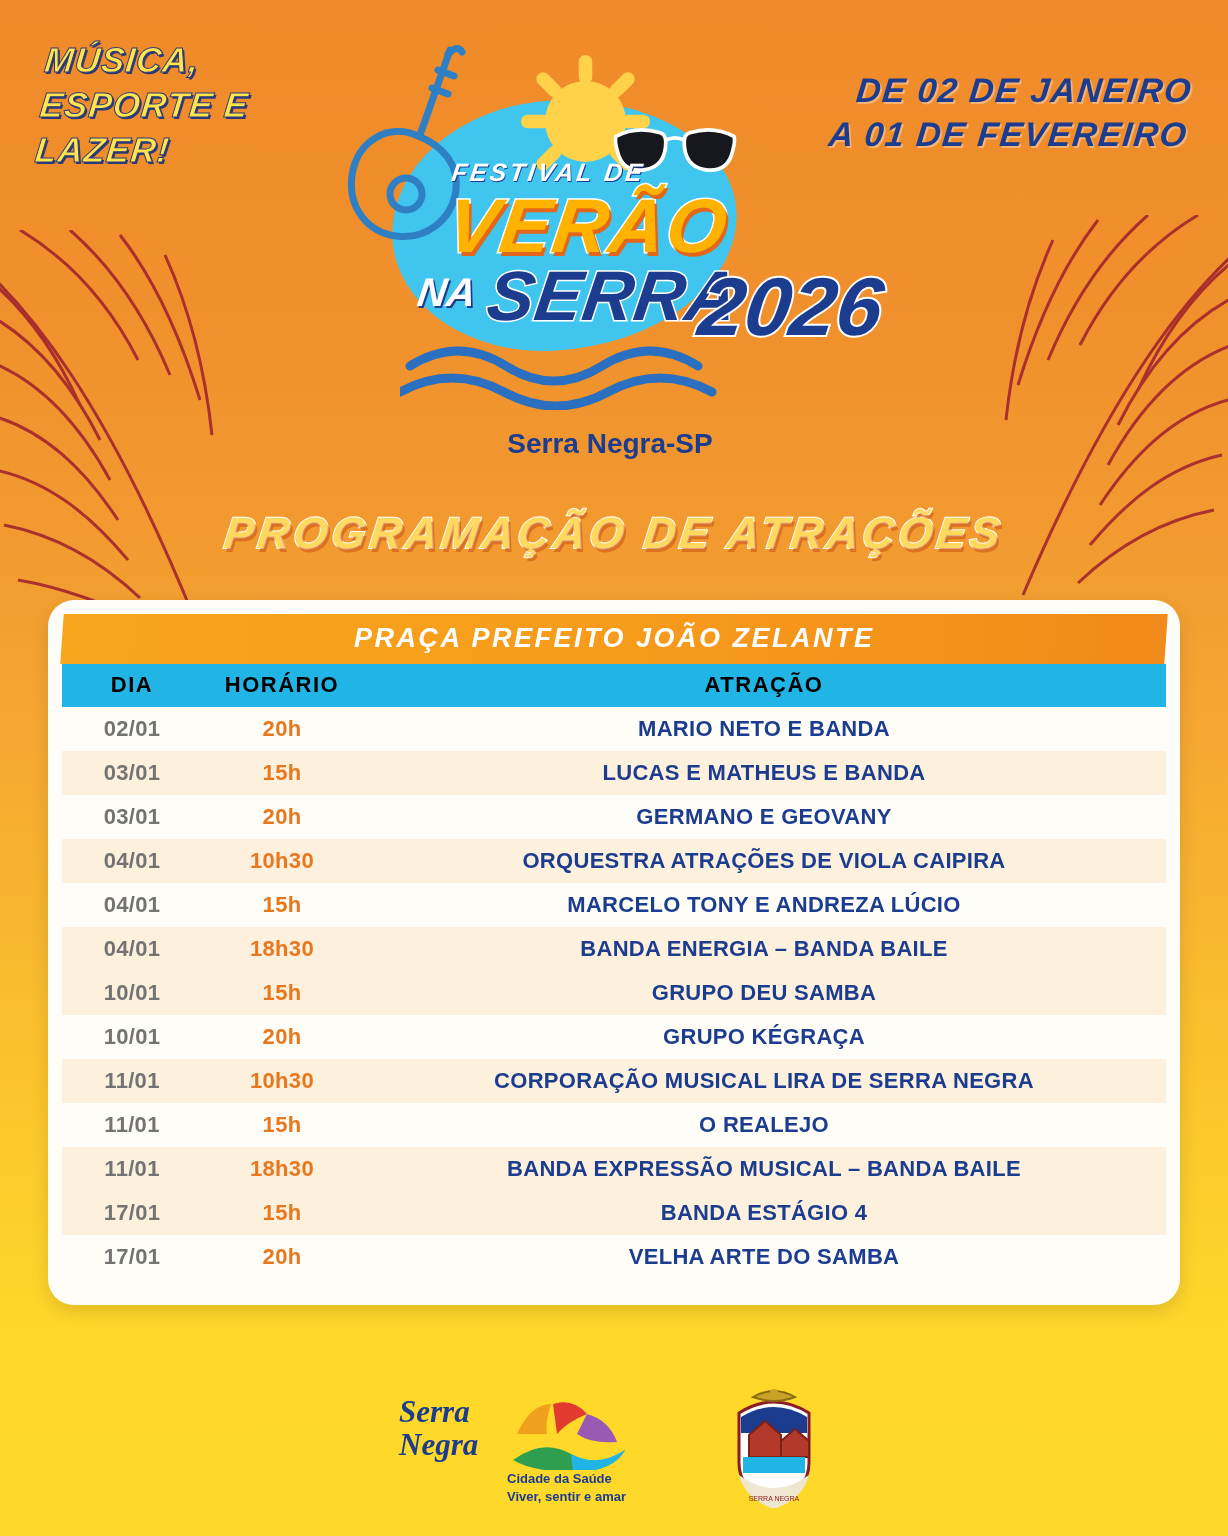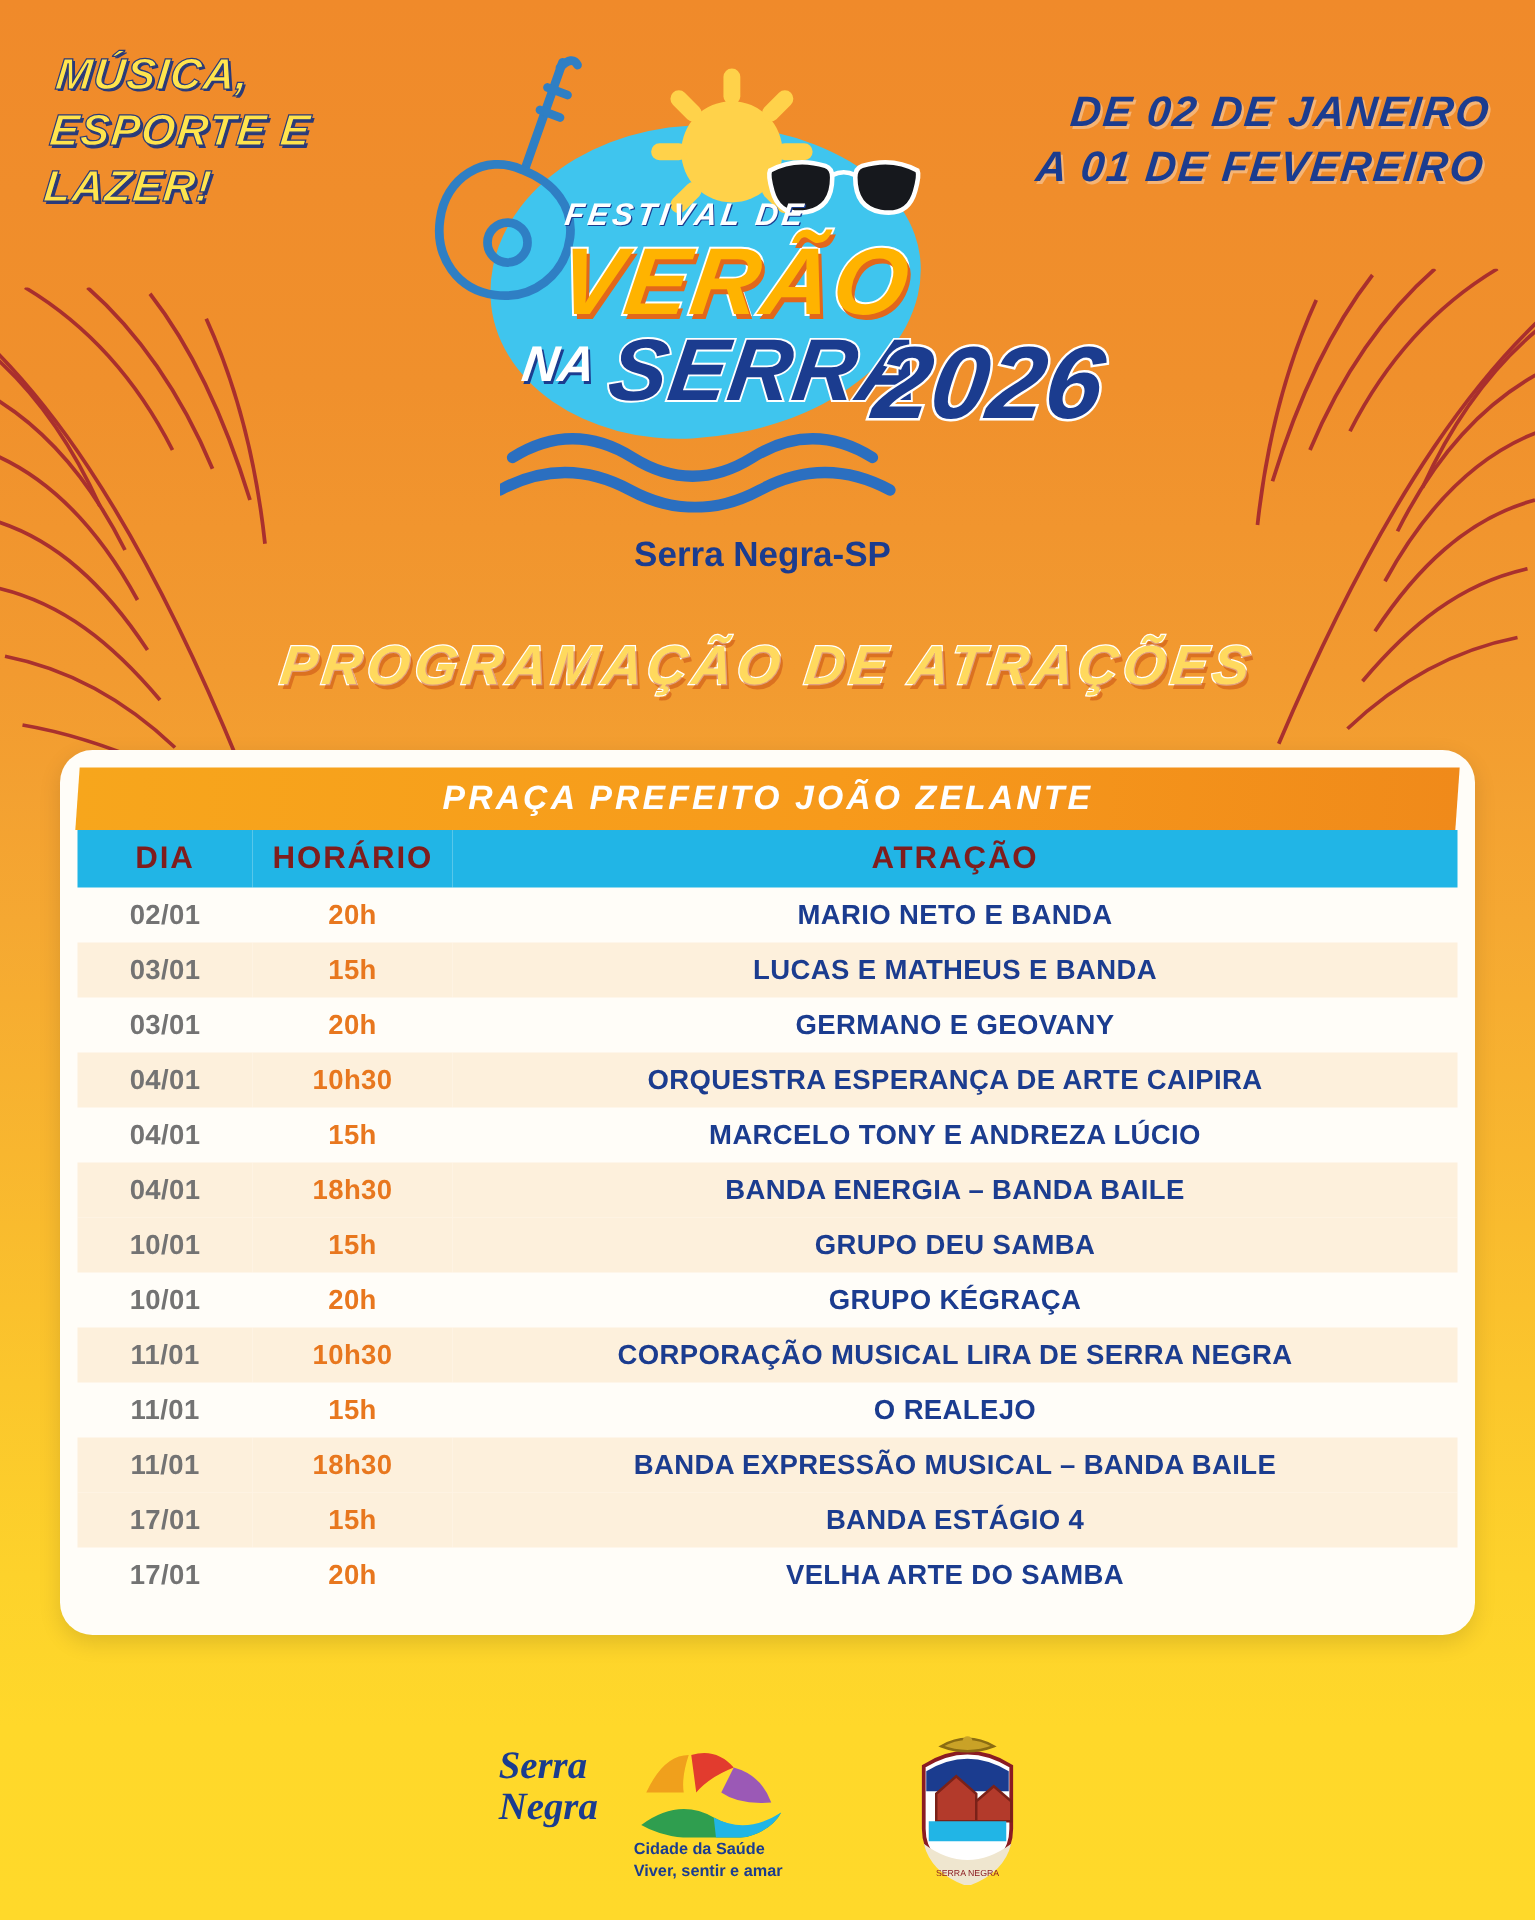--- a/index.html
+++ b/index.html
@@ -230,22 +230,22 @@
   }
   .venue-bar span { display: inline-block; transform: skewX(4deg); }
 
   table.schedule {
     width: 100%;
     border-collapse: collapse;
     table-layout: fixed;
   }
   table.schedule thead th {
     background: #21b5e6;
-    color: #7f1d1d;
-    font-size: 25px;
+    color: #000000;
+    font-size: 22px;
     font-weight: bold;
     letter-spacing: 1.5px;
     padding: 8px 16px 9px;
   }
   table.schedule col.c-dia { width: 140px; }
   table.schedule col.c-hora { width: 160px; }
 
   table.schedule tbody td {
     font-size: 22px;
     font-weight: bold;
@@ -421,21 +421,21 @@
           <td class="atracao">LUCAS E MATHEUS E BANDA</td>
         </tr>
         <tr>
           <td class="dia">03/01</td>
           <td class="hora">20h</td>
           <td class="atracao">GERMANO E GEOVANY</td>
         </tr>
         <tr class="alt">
           <td class="dia">04/01</td>
           <td class="hora">10h30</td>
-          <td class="atracao">ORQUESTRA ESPERANÇA DE ARTE CAIPIRA</td>
+          <td class="atracao">ORQUESTRA ATRAÇÕES DE VIOLA CAIPIRA</td>
         </tr>
         <tr>
           <td class="dia">04/01</td>
           <td class="hora">15h</td>
           <td class="atracao">MARCELO TONY E ANDREZA LÚCIO</td>
         </tr>
         <tr class="alt">
           <td class="dia">04/01</td>
           <td class="hora">18h30</td>
           <td class="atracao">BANDA ENERGIA – BANDA BAILE</td>

